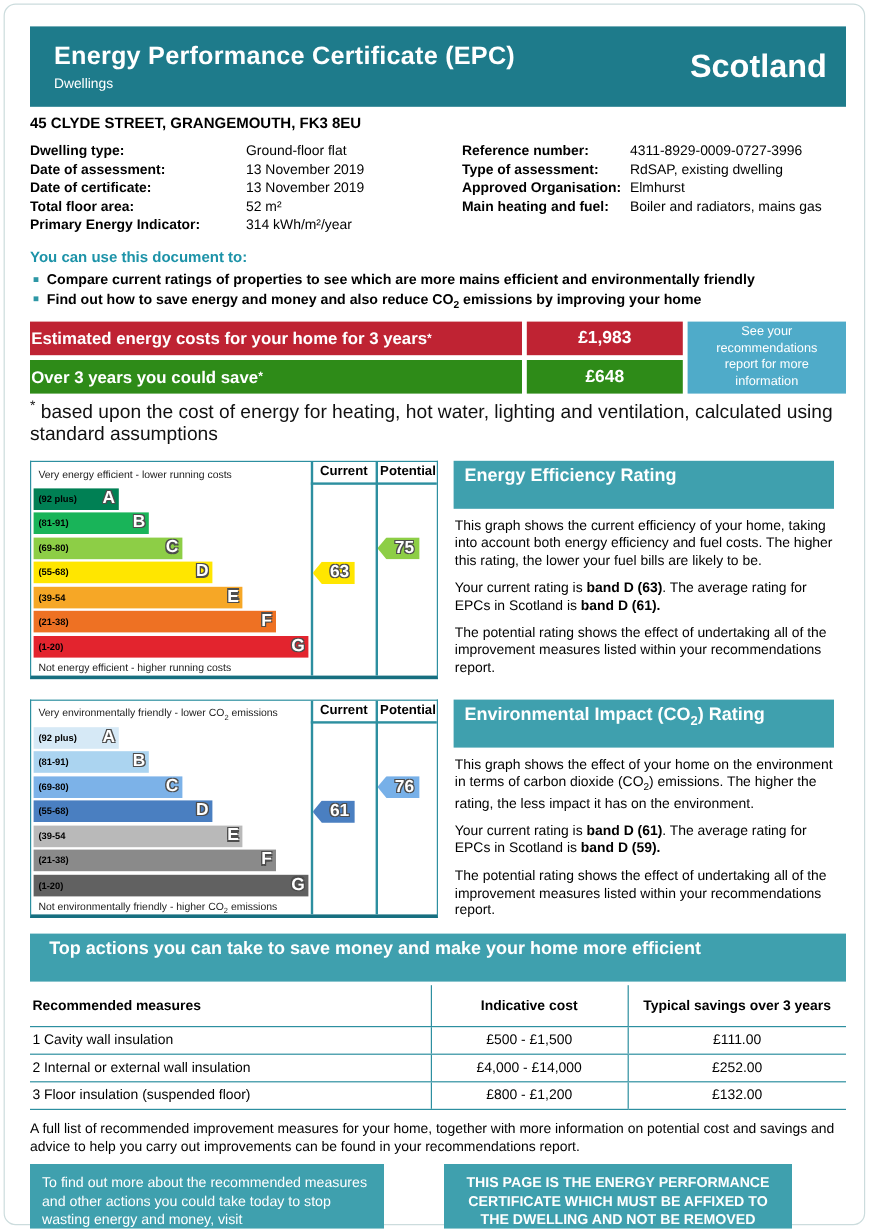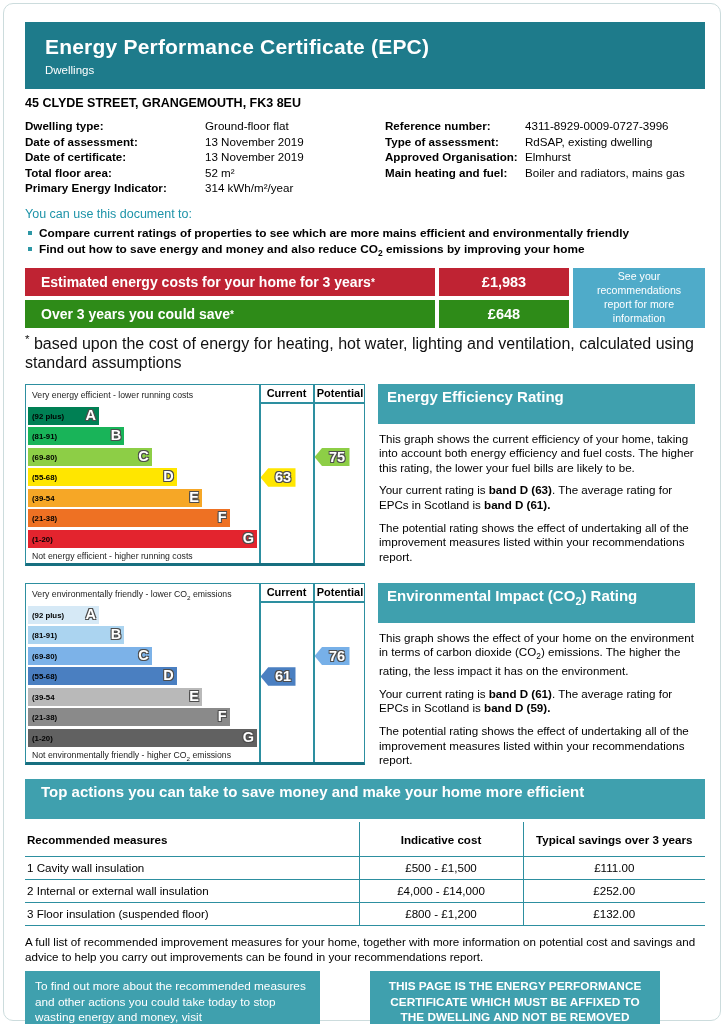--- a/index.html
+++ b/index.html
@@ -16,28 +16,28 @@
 
   .address { margin-top:7px; font-weight:bold; font-size:12.5px; }
 
   
   .details { display:flex; margin-top:8px; font-size:11.6px; line-height:15.6px; }
   .dcol-left { width:360px; display:grid; grid-template-columns:180px 1fr; align-content:start; }
   .dcol-right { width:320px; display:grid; grid-template-columns:140px 1fr; align-content:start; }
   .dlabel { font-weight:bold; }
 
   
-  .usage-head { margin-top:11px; color:#1d93a8; font-weight:normal; font-size:12.5px; }
+  .usage-head { margin-top:11px; color:#1d93a8; font-weight:bold; font-size:12.5px; }
   .usage { margin-top:4px; }
   .usage-item { position:relative; font-weight:bold; font-size:11.8px; line-height:16px; padding-left:14px; }
   .usage-item .bullet { position:absolute; left:3px; top:6px; width:4px; height:4px; background:#2d97a5; }
 
   
   .costgrid { margin-top:7px; display:grid; grid-template-columns:410px 130px 132px; grid-template-rows:28px 28px; gap:4px; }
-  .cost-label { color:#fff; font-weight:bold; font-size:14px; display:flex; align-items:center; padding-left:16px; }
+  .cost-label { color:#fff; font-weight:bold; font-size:14px; display:flex; align-items:center; padding-left:1px; }
   .bg-red { background:#bf2333; } .bg-green { background:#2e8b18; }
   .cost-value { color:#fff; font-weight:bold; font-size:14.5px; display:flex; align-items:center; justify-content:center; }
   .cost-side { grid-column:3; grid-row:1/3; background:#4fabc9; color:#fff; font-size:10.6px; line-height:1.32; text-align:center; display:flex; align-items:center; justify-content:center; padding:2px 12px; }
   .footnote { margin-top:5px; font-size:16px; color:#111; }
 
   
   .rating-row { display:flex; gap:13px; }
   .row-energy { margin-top:12px; } .row-env { margin-top:17px; }
   .chart-box { position:relative; flex:none; width:340px; height:182px; border:1.5px solid #2d8fa0; border-bottom:3px solid #176f80; background:#fff; }
   .vline { position:absolute; top:0; bottom:0; width:1.5px; background:#2d8fa0; }
@@ -84,20 +84,21 @@
 
 <div class="page">
   <div class="page-border"></div>
   <div class="content">
 
     <header class="hdr">
       <div>
         <div class="hdr-title">Energy Performance Certificate (EPC)</div>
         <div class="hdr-sub">Dwellings</div>
       </div>
+      <div class="hdr-region">Scotland</div>
     </header>
 
     <div class="address">45 CLYDE STREET, GRANGEMOUTH, FK3 8EU</div>
 
     <div class="details">
       <div class="dcol-left">
           <div class="dlabel">Dwelling type:</div>
           <div>Ground-floor flat</div>
           <div class="dlabel">Date of assessment:</div>
           <div>13 November 2019</div>

